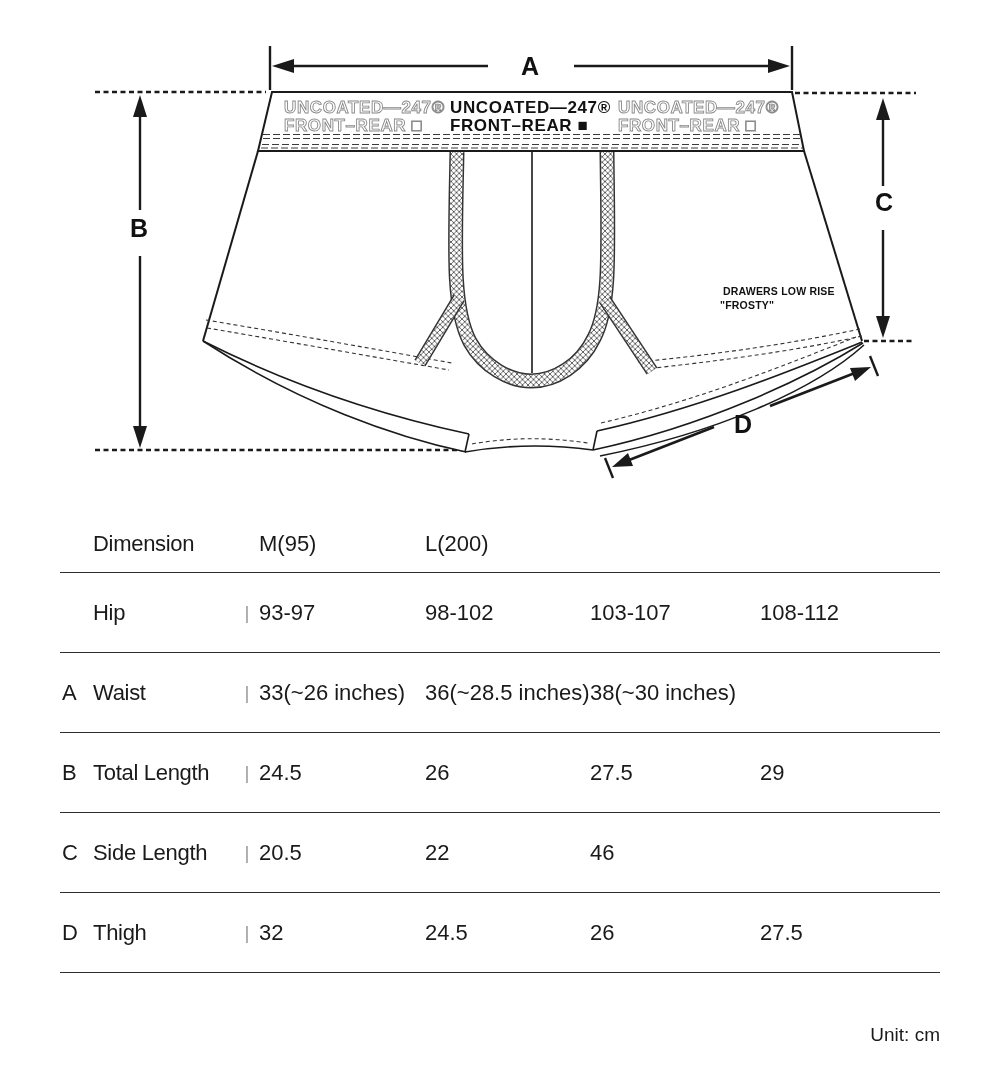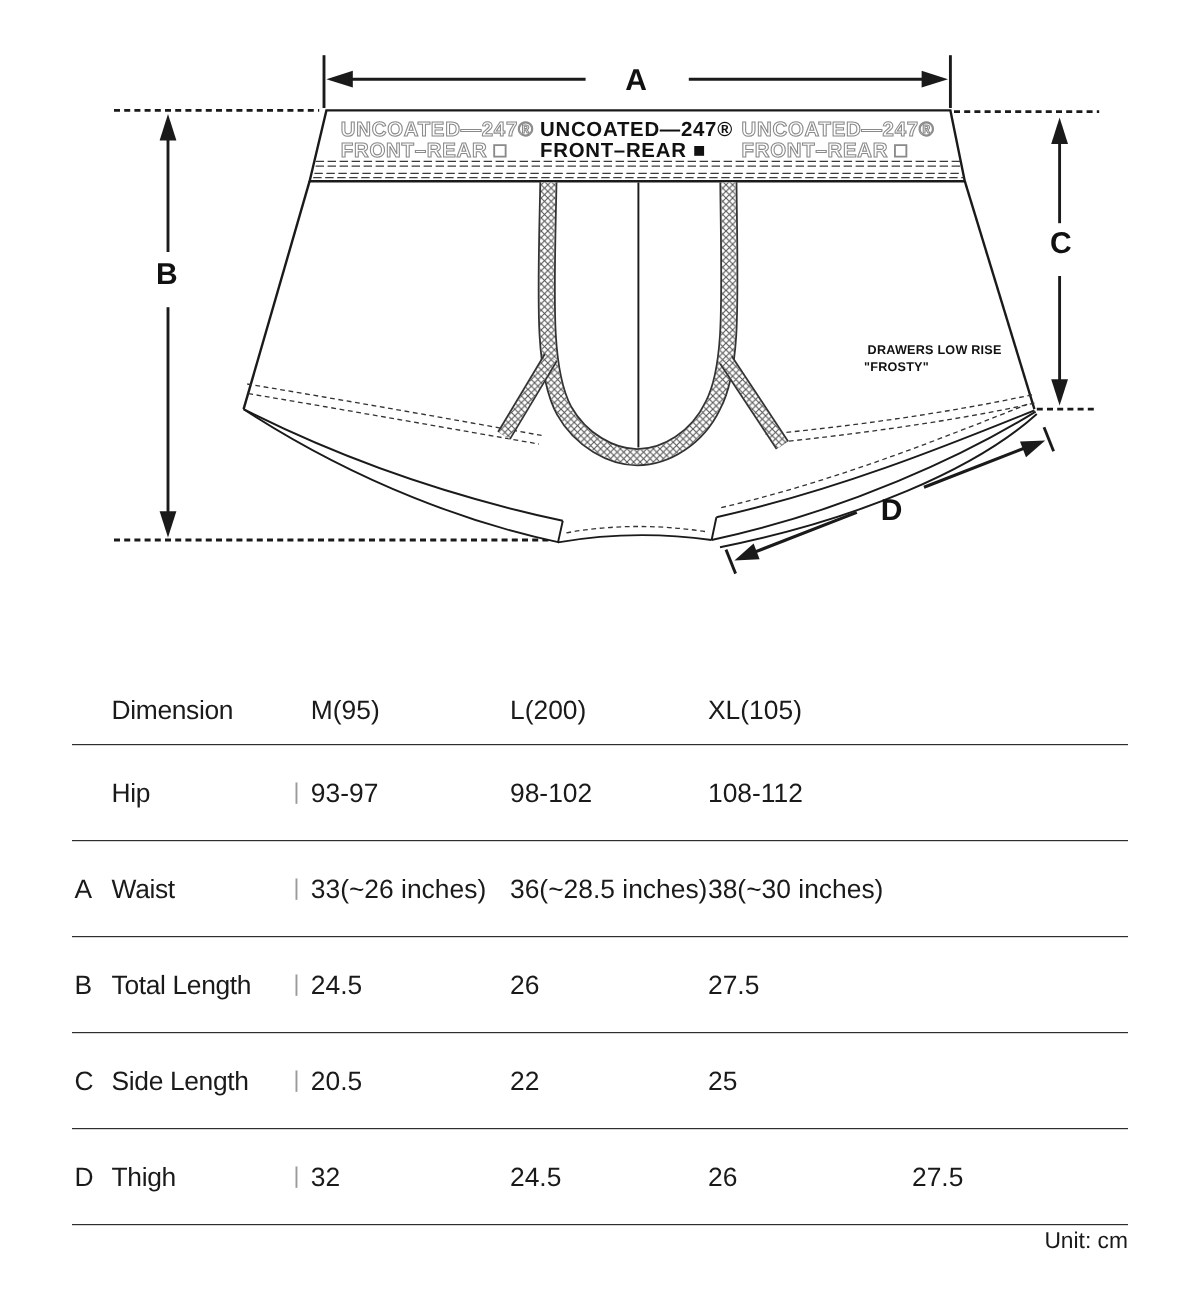--- a/index.html
+++ b/index.html
@@ -4,21 +4,21 @@
 <style>
   html,body{margin:0;padding:0;background:#fff;}
   body{width:1000px;height:1082px;position:relative;font-family:"Liberation Sans","DejaVu Sans",sans-serif;color:#1a1a1a;}
   .stage{position:absolute;inset:0;width:1000px;height:1082px;overflow:hidden;background:#fff;}
   svg text{font-family:"Liberation Sans","DejaVu Sans",sans-serif;}
   .dimlabel{font-weight:bold;font-size:25px;fill:#111;}
   .logo-solid{font-weight:bold;font-size:17px;letter-spacing:0.6px;fill:#111;}
   .logo-outline{font-weight:bold;font-size:17px;letter-spacing:0.6px;fill:#ffffff;stroke:#8a8a8a;stroke-width:0.9px;}
   .prodlabel{font-weight:bold;font-size:10.5px;letter-spacing:0.2px;fill:#111;}
 
-  .sizetable{position:absolute;left:60px;top:564px;width:880px;}
+  .sizetable{position:absolute;left:60px;top:516px;width:880px;}
   .trow{display:grid;grid-template-columns:33px 142px 24px 166px 165px 170px 180px;
         align-items:center;height:80px;box-sizing:border-box;
         border-bottom:1.5px solid #2e2e2e;font-size:22px;color:#1a1a1a;}
   .trow.header{height:57px;}
   .c{white-space:nowrap;}
   .c.key{padding-left:2px;}
   .c.label{letter-spacing:-0.3px;}
   .c.sep{text-align:center;color:#9a9a9a;font-size:19px;}
   .c.val{text-align:left;}
   .unitnote{position:absolute;left:60px;top:1024px;width:880px;text-align:right;font-size:19px;color:#1a1a1a;}
@@ -140,54 +140,55 @@
   </svg>
 
   
   <div class="sizetable">
     <div class="trow header">
       <div class="c key"></div>
       <div class="c label">Dimension</div>
       <div class="c sep"></div>
       <div class="c val">M(95)</div>
       <div class="c val">L(200)</div>
-      <div class="c val">XL(105)</div>
     </div>
     <div>
         <div class="trow">
       <div class="c key"></div>
       <div class="c label">Hip</div>
       <div class="c sep">|</div>
       <div class="c val">93-97</div>
       <div class="c val">98-102</div>
+      <div class="c val">103-107</div>
       <div class="c val">108-112</div>
     </div>
         <div class="trow">
       <div class="c key">A</div>
       <div class="c label">Waist</div>
       <div class="c sep">|</div>
       <div class="c val">33(~26 inches)</div>
       <div class="c val">36(~28.5 inches)</div>
       <div class="c val">38(~30 inches)</div>
     </div>
         <div class="trow">
       <div class="c key">B</div>
       <div class="c label">Total Length</div>
       <div class="c sep">|</div>
       <div class="c val">24.5</div>
       <div class="c val">26</div>
       <div class="c val">27.5</div>
+      <div class="c val">29</div>
     </div>
         <div class="trow">
       <div class="c key">C</div>
       <div class="c label">Side Length</div>
       <div class="c sep">|</div>
       <div class="c val">20.5</div>
       <div class="c val">22</div>
-      <div class="c val">25</div>
+      <div class="c val">46</div>
     </div>
         <div class="trow">
       <div class="c key">D</div>
       <div class="c label">Thigh</div>
       <div class="c sep">|</div>
       <div class="c val">32</div>
       <div class="c val">24.5</div>
       <div class="c val">26</div>
       <div class="c val">27.5</div>
     </div>

